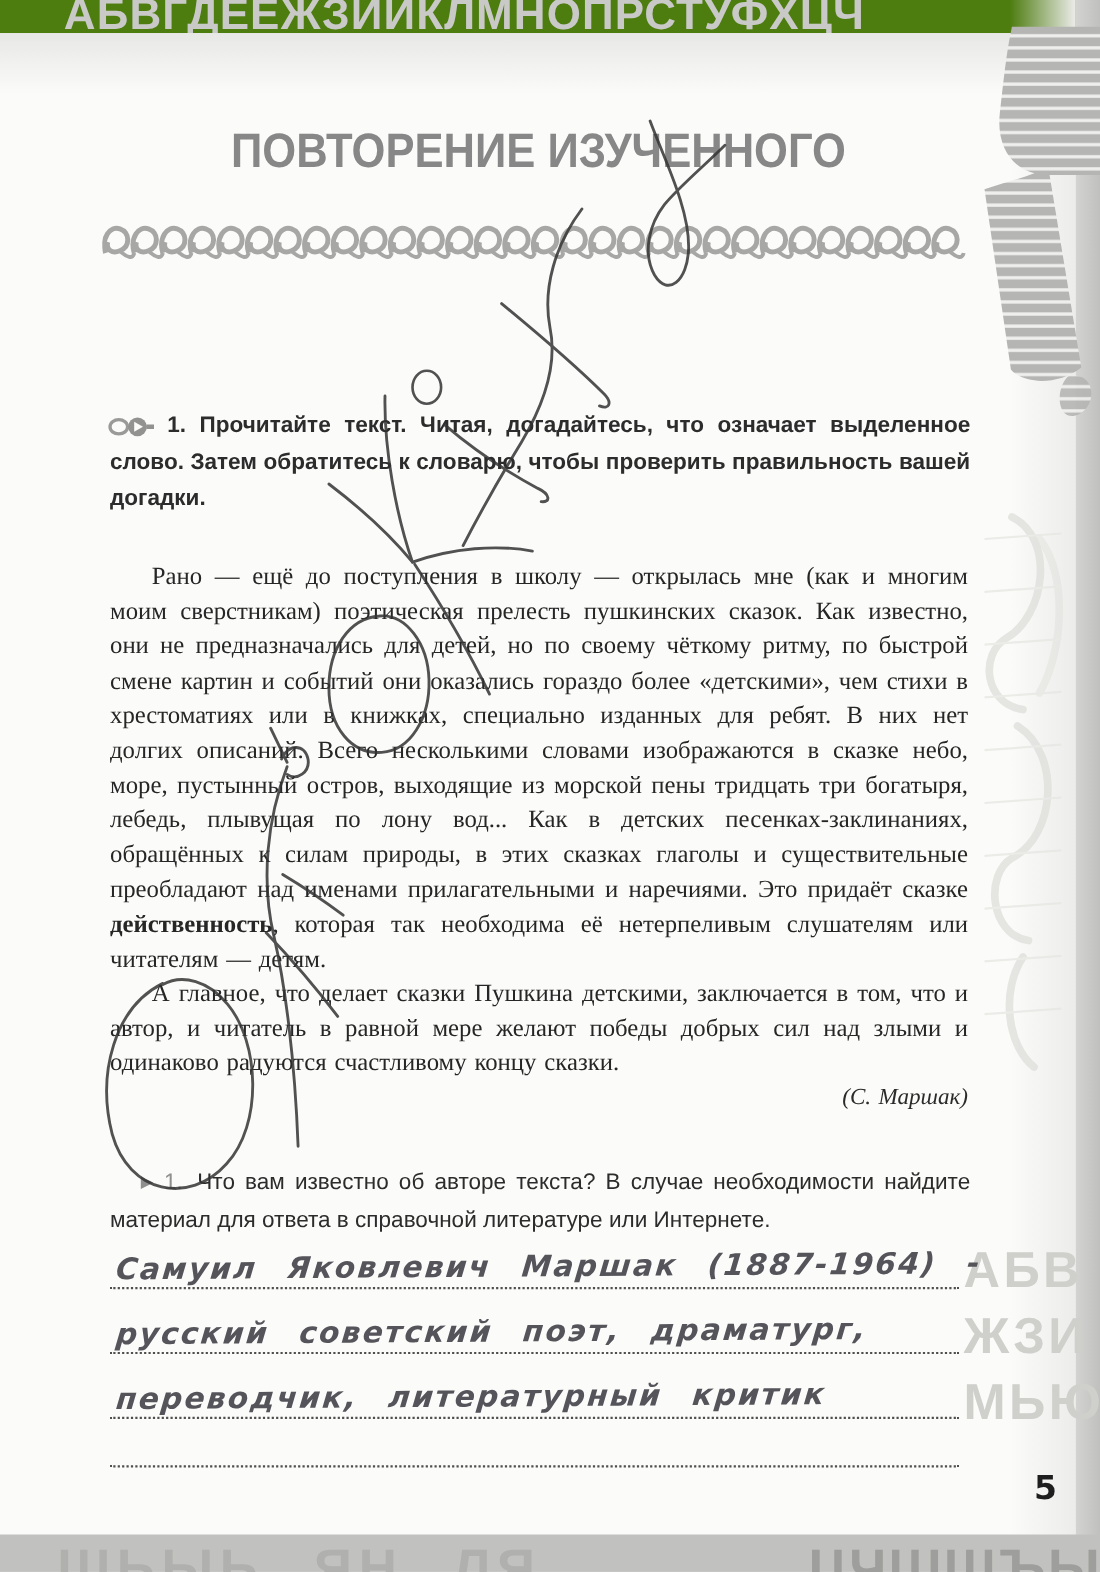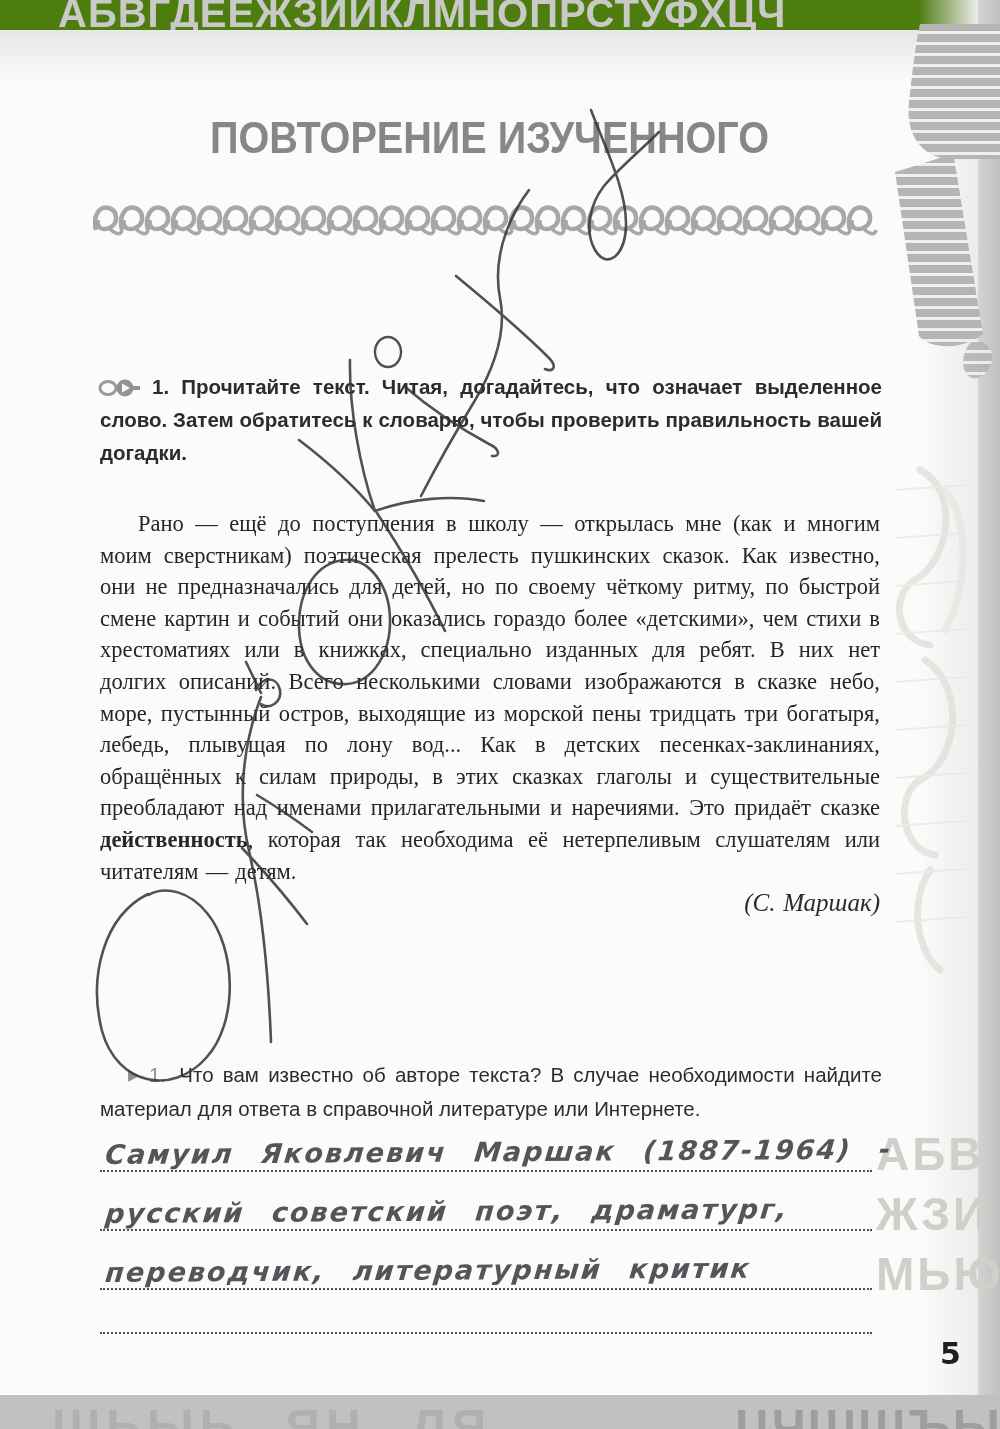--- a/index.html
+++ b/index.html
@@ -45,21 +45,21 @@
   .instruction{position:absolute;left:100px;top:370px;width:782px;margin:0;
     font-weight:700;font-size:20.5px;line-height:33px;color:#2c2c2c;text-align:justify;text-indent:52px;}
   .ex-icon{position:absolute;left:-2px;top:7px;width:42px;height:22px;}
   .ex-num{color:#2c2c2c;}
   
   .reading{position:absolute;left:100px;top:465px;width:780px;
     font-family:"Liberation Serif", serif;font-size:22.5px;line-height:31.6px;
     color:#262626;text-align:justify;margin-top:43px;}
   .reading p{margin:0;text-indent:38px;word-spacing:1.5px;}
   .reading .bold{font-weight:700;}
-  .attribution{margin-top:8px;text-align:right;font-style:italic;font-size:25px;
+  .attribution{margin-top:8px;text-align:right;font-style:italic;font-size:21px;
     font-family:"Liberation Serif",serif;color:#2b2b2b;}
   
   .task{position:absolute;left:100px;top:1058px;width:782px;margin:0;
     font-weight:400;font-size:20.5px;line-height:34px;color:#2c2c2c;text-align:justify;text-indent:28px;}
   .tri{color:#8f8f8f;font-size:15px;vertical-align:2px;padding-right:6px;}
   .task-num{color:#8f8f8f;padding-right:4px;}
   
   .answer{position:absolute;left:100px;top:1118px;width:772px;}
   .ans-row{position:relative;height:59px;}
   .ans-rule{position:absolute;left:0;right:0;bottom:5px;border-bottom:2px dotted #4f4f4f;}
@@ -258,20 +258,21 @@
       <ellipse cx="10" cy="11" rx="8" ry="6.5" fill="none" stroke="#9a9a98" stroke-width="3"></ellipse>
       <circle cx="27" cy="11" r="8.5" fill="#929290"></circle>
       <path d="M24,6.5 L32,11 L24,15.5 Z" fill="#fbfbf9"></path>
       <path d="M35,11 L42,11" stroke="#929290" stroke-width="4"></path>
     </svg><span class="ex-num">1.</span>
     <span>Прочитайте текст. Читая, догадайтесь, что означает выделенное слово. Затем обратитесь к словарю, чтобы проверить правильность вашей догадки.</span>
   </p>
 
   <div class="reading">
     <p><span>Рано — ещё до поступления в школу — открылась мне (как и многим моим сверстникам) поэтическая прелесть пушкинских сказок. Как известно, они не предназначались для детей, но по своему чёткому ритму, по быстрой смене картин и событий они оказались гораздо более «детскими», чем стихи в хрестоматиях или в книжках, специально изданных для ребят. В них нет долгих описаний. Всего несколькими словами изображаются в сказке небо, море, пустынный остров, выходящие из морской пены тридцать три богатыря, лебедь, плывущая по лону вод... Как в детских песенках-заклинаниях, обращённых к силам природы, в этих сказках глаголы и существительные преобладают над именами прилагательными и наречиями. Это придаёт сказке </span><span class="bold">действенность</span><span>, которая так необходима её нетерпеливым слушателям или читателям — детям.</span></p>
+    <p>А главное, что делает сказки Пушкина детскими, заключается в том, что и автор, и читатель в равной мере желают победы добрых сил над злыми и одинаково радуются счастливому концу сказки.</p>
     <p class="attribution">(С. Маршак)</p>
   </div>
 
   <p class="task">
     <span class="tri">▶</span><span class="task-num">1.</span>
     <span>Что вам известно об авторе текста? В случае необходимости найдите материал для ответа в справочной литературе или Интернете.</span>
   </p>
 
   <div class="answer">
     <div class="ans-row">

